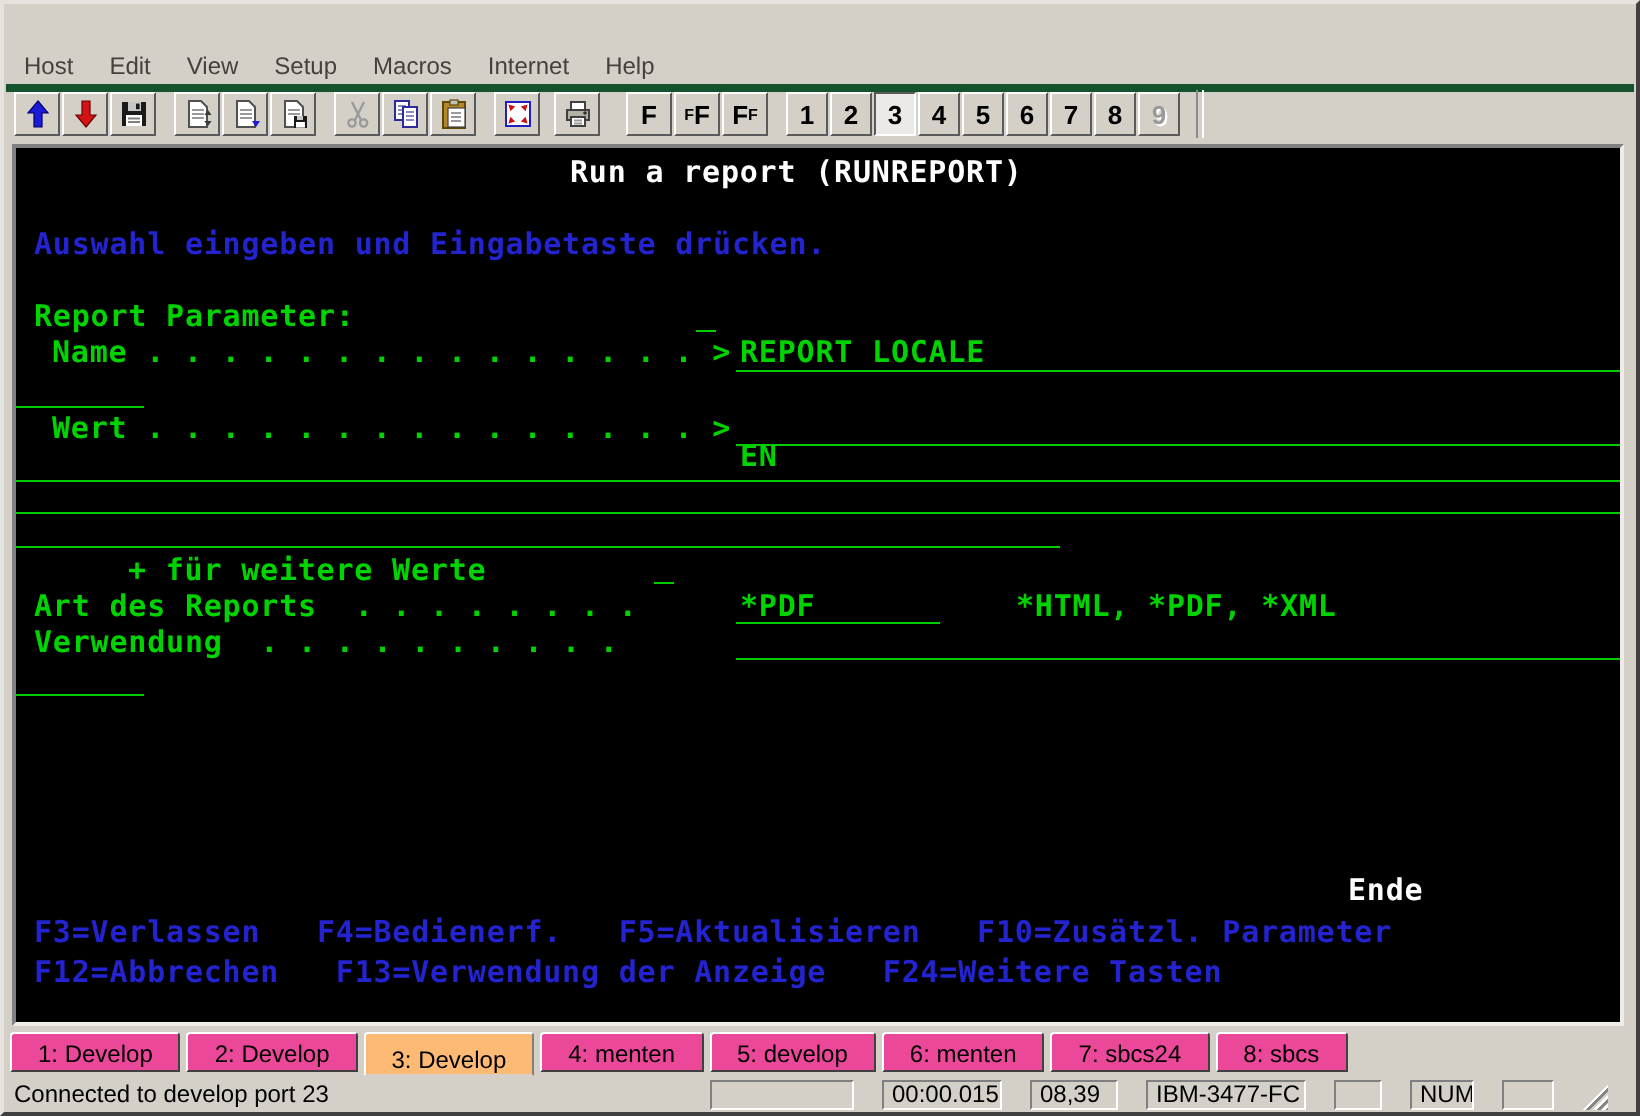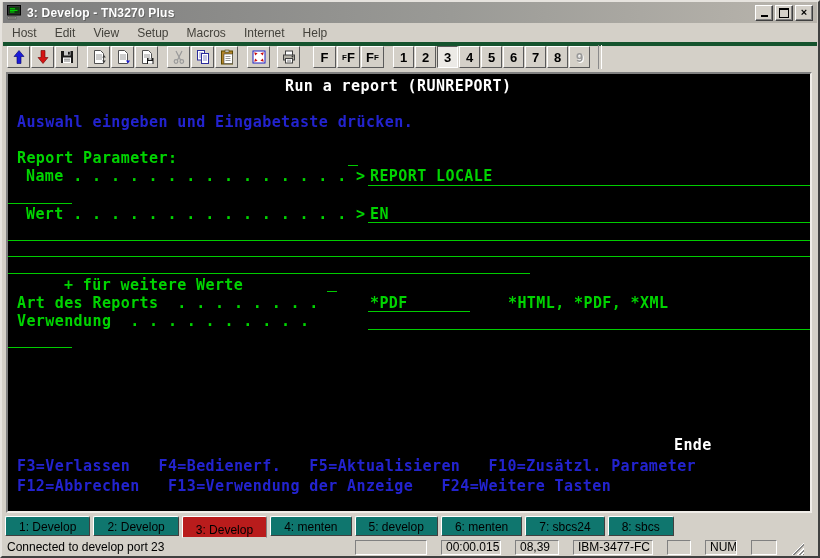--- a/index.html
+++ b/index.html
@@ -43,64 +43,43 @@
           background:#000;border:2px solid;border-color:#808080 #f0ede8 #f0ede8 #808080;}
   .scr-inner{position:relative;width:100%;height:100%;overflow:hidden;}
   .tl{position:absolute;white-space:pre;font-family:"DejaVu Sans Mono","Liberation Mono",monospace;
       font-weight:bold;font-size:15px;line-height:15px;letter-spacing:0.4px;}
   .g{color:#00d400;} .b{color:#2323cf;text-align:right;} .w{color:#ffffff;}
   .ul{position:absolute;height:1px;background:#00cc00;}
   
   .tabsbar{position:absolute;left:1px;right:1px;top:512px;height:24px;display:flex;align-items:flex-start;
            padding-left:2px;}
   .tab{box-sizing:border-box;height:20px;margin-top:2px;margin-right:3px;padding:3px 13px 0 13px;
-       font-size:12px;color:#000;background:#0f766e;border:1px solid;
+       font-size:12px;color:#000;background:#ec4899;border:1px solid;
        border-color:#fff #404040 #404040 #fff;border-radius:2px 2px 0 0;white-space:nowrap;}
-  .tab.active{height:22px;padding-top:6px;border-color:#fff #808080 #d4d0c8 #fff;background:#b91c1c;}
+  .tab.active{height:22px;padding-top:6px;border-color:#fff #808080 #d4d0c8 #fff;background:#fdba74;}
   
   .statusbar{position:absolute;left:1px;right:13px;top:536px;height:18px;display:flex;align-items:center;
              font-size:12px;color:#000000;}
   .smsg{flex:1;padding-left:4px;white-space:nowrap;}
   .spanel{box-sizing:border-box;height:15px;margin-right:14px;border:1px solid;
           border-color:#808080 #fff #fff #808080;padding:0 4px;font-size:12px;line-height:13px;
           white-space:nowrap;overflow:hidden;}
   .p-blank1{width:72px;} .p-timer{width:60px;} .p-cursor{width:44px;} .p-term{width:80px;}
   .p-blank2{width:24px;} .p-num{width:32px;} .p-blank3{width:26px;}
   .grip{width:13px;height:13px;margin:2px 1px 0 0;
         background:
          linear-gradient(135deg,transparent 50%,#fff 50%,#fff 57%,#868686 57%,#868686 64%,transparent 64%,
          transparent 71%,#fff 71%,#fff 78%,#868686 78%,#868686 85%,transparent 85%,
          transparent 88%,#fff 88%,#fff 95%,#868686 95%);}
 </style>
 </head>
 <body>
 
 <div class="window">
 
-  <div class="titlebar">
-    <svg class="ticon" viewBox="0 0 16 15">
-      <rect x="0.5" y="0.5" width="13" height="9.5" fill="#303030" stroke="#000"></rect>
-      <rect x="2" y="2" width="10.5" height="6.5" fill="#103a10"></rect>
-      <path stroke="#00e000" stroke-width="1" fill="none" d="M3 3.8h5M3 5.4h7.5M3 7h4.5"></path>
-      <rect x="1" y="11.5" width="8" height="2.5" fill="#b8b4ac" stroke="#404040" stroke-width="0.5"></rect>
-      <path stroke="#404040" stroke-width="0.5" d="M2 12.3h6M2 13.2h6"></path>
-    </svg>
-    <span class="titletext">3: Develop - TN3270 Plus</span>
-    <span class="winbtns">
-      <span class="mbtn">
-          <span class="glyph-min"></span>
-        </span>
-      <span class="mbtn">
-          <span class="glyph-max"></span>
-        </span>
-      <span class="mbtn">
-          <span class="glyph-x">×</span>
-        </span>
-    </span>
-  </div>
 
   <div class="menubar">
     <span class="menuitem">Host</span>
     <span class="menuitem">Edit</span>
     <span class="menuitem">View</span>
     <span class="menuitem">Setup</span>
     <span class="menuitem">Macros</span>
     <span class="menuitem">Internet</span>
     <span class="menuitem">Help</span>
   </div>
@@ -242,21 +221,21 @@
   </div>
 
   <div class="screen">
     <div class="scr-inner">
       <div class="tl w" style="left:277px;top:5px">Run a report (RUNREPORT)</div>
       <div class="tl b" style="left:9px;top:41px">Auswahl eingeben und Eingabetaste drücken.</div>
       <div class="tl g" style="left:18px;top:95px">Name . . . . . . . . . . . . . . . &gt;</div>
       <div class="tl g" style="left:9px;top:77px">Report Parameter:</div>
       <div class="tl g" style="left:362px;top:95px">REPORT LOCALE</div>
       <div class="tl g" style="left:18px;top:133px">Wert . . . . . . . . . . . . . . . &gt;</div>
-      <div class="tl g" style="left:362px;top:133px">EN</div>
+      <div class="tl g" style="left:362px;top:147px">EN</div>
       <div class="tl g" style="left:56px;top:204px">+ für weitere Werte</div>
       <div class="tl g" style="left:9px;top:222px">Art des Reports  . . . . . . . .</div>
       <div class="tl g" style="left:362px;top:222px">*PDF</div>
       <div class="tl g" style="left:500px;top:222px">*HTML, *PDF, *XML</div>
       <div class="tl g" style="left:9px;top:240px">Verwendung  . . . . . . . . . .</div>
       <div class="tl w" style="left:666px;top:364px">Ende</div>
       <div class="tl b" style="left:9px;top:385px">F3=Verlassen   F4=Bedienerf.   F5=Aktualisieren   F10=Zusätzl. Parameter</div>
       <div class="tl b" style="left:9px;top:405px">F12=Abbrechen   F13=Verwendung der Anzeige   F24=Weitere Tasten</div>
 
       <div class="ul" style="left:340px;top:91px;width:10px"></div>

